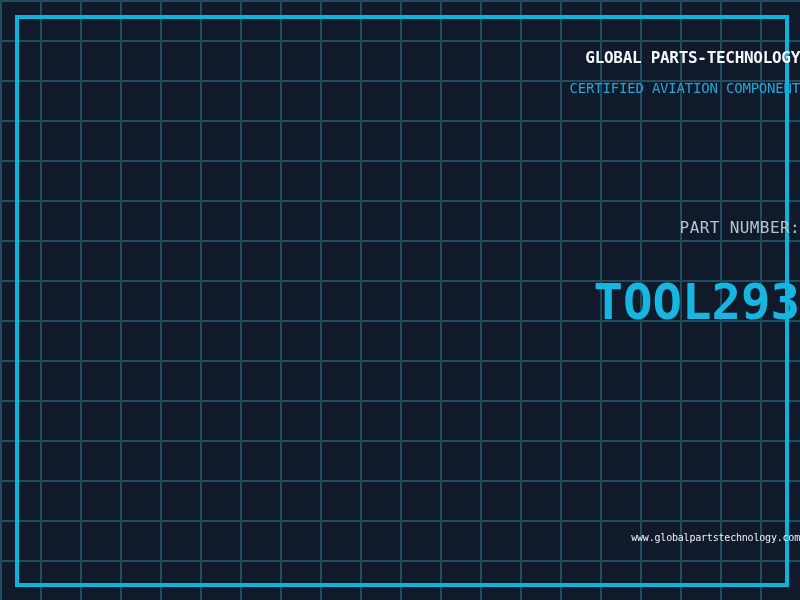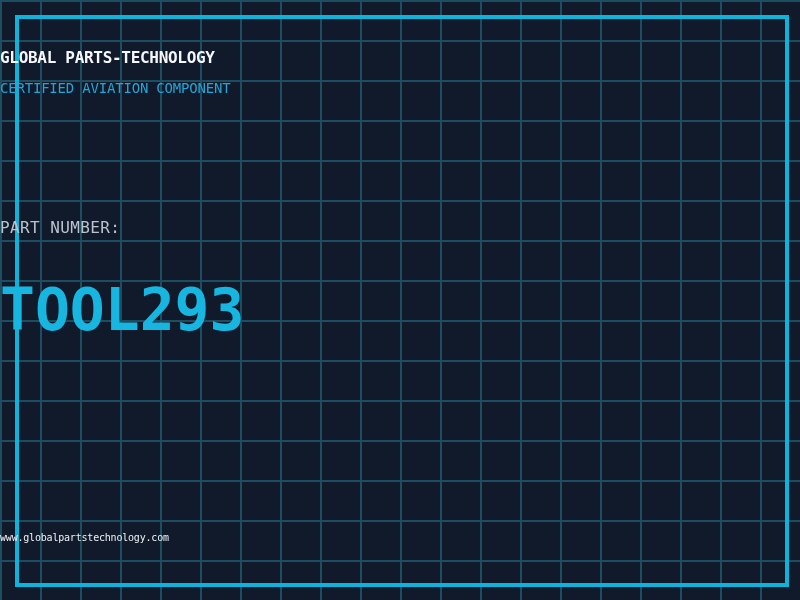--- a/index.html
+++ b/index.html
@@ -36,21 +36,21 @@
     top: 15px;
     width: 774px;
     height: 572px;
     box-sizing: border-box;
     border: 4px solid var(--frame);
   }
   .txt {
     position: absolute;
     left: 0;
     right: 0;
-    text-align: left;
+    text-align: right;
     white-space: pre;
   }
   .company-title {
     top: 50px;
     font-size: 16px;
     line-height: 16px;
     font-weight: bold;
     letter-spacing: -0.3px;
     color: var(--title);
   }
@@ -63,26 +63,25 @@
   }
   .part-label {
     top: 220px;
     font-size: 16px;
     line-height: 16px;
     letter-spacing: 0.4px;
     color: var(--part_label);
   }
   .part-number {
     top: 265px;
-    font-size: 58px;
+    font-size: 49px;
     line-height: 75px;
     font-weight: bold;
     letter-spacing: 0;
     color: var(--part_number);
-    margin-top: 8px;
   }
   .website {
     top: 531px;
     font-size: 10px;
     line-height: 14px;
     letter-spacing: -0.2px;
     color: var(--website);
   }
 </style>
 </head>

